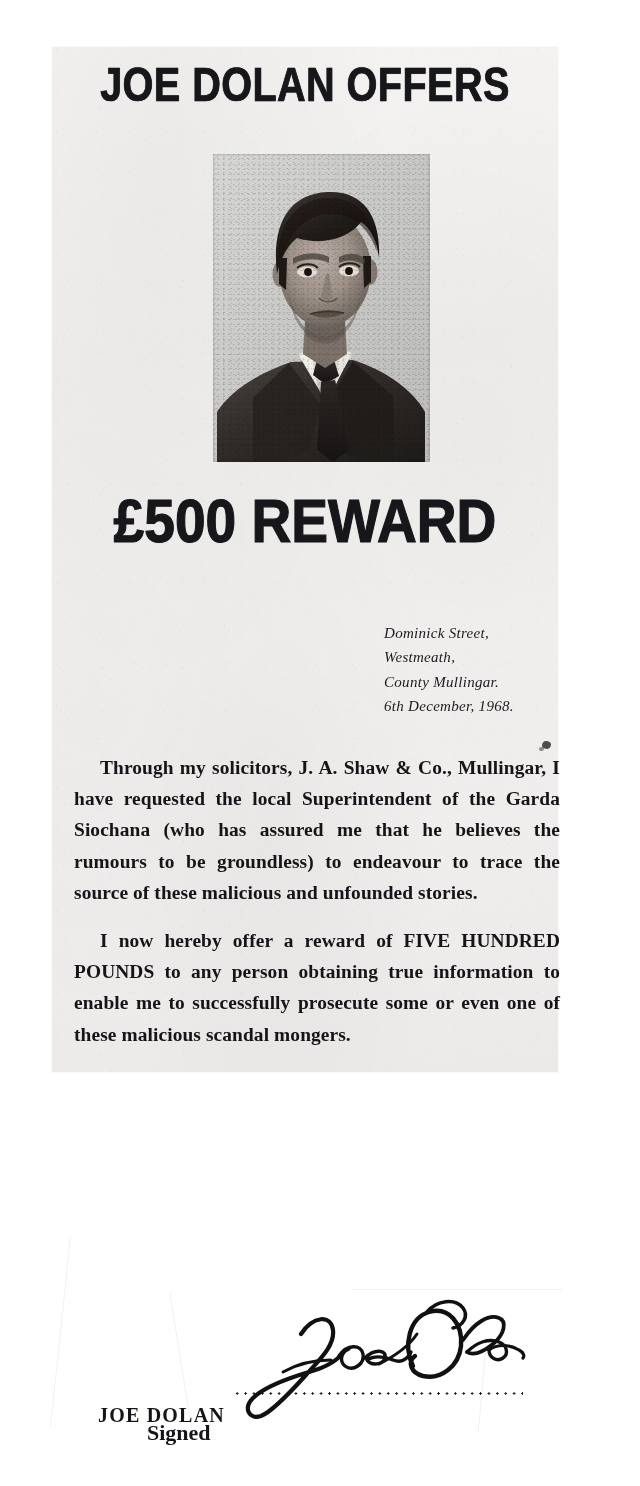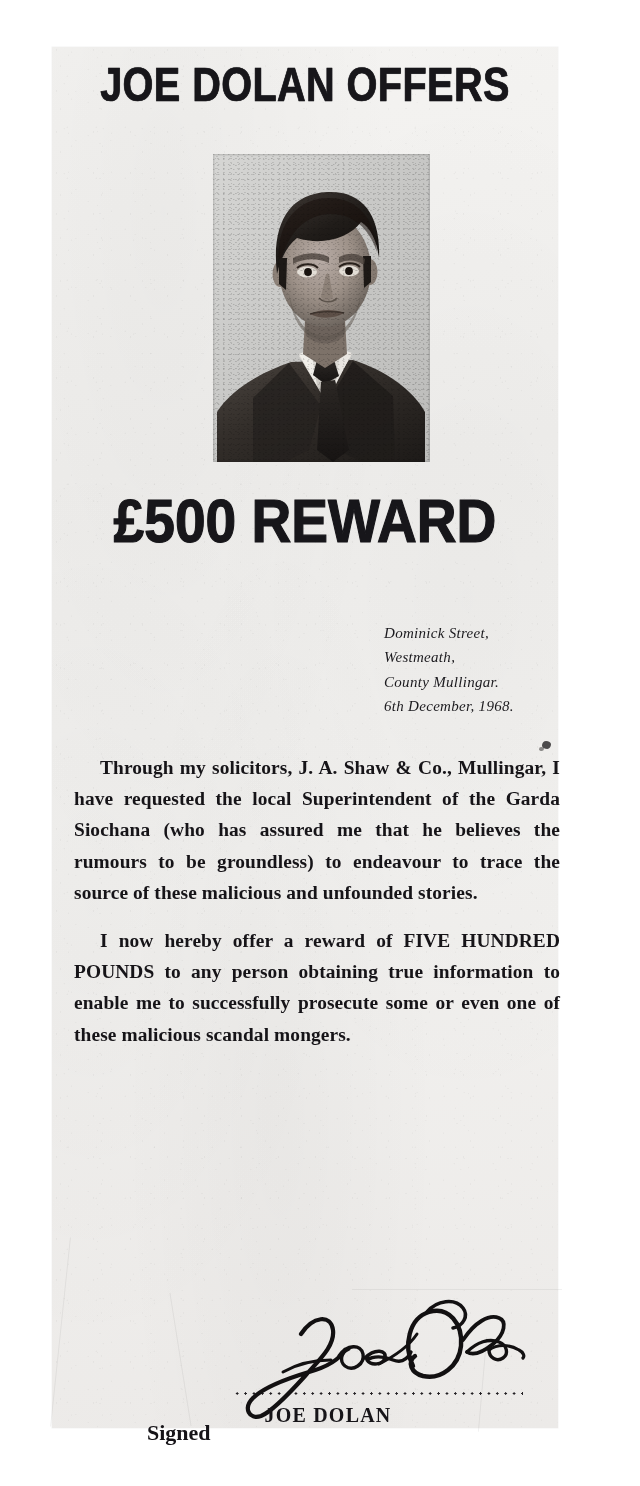--- a/index.html
+++ b/index.html
@@ -15,21 +15,21 @@
     overflow: hidden;
     font-family: "Liberation Serif", serif;
   }
 
   
   #clipping {
     position: absolute;
     left: 52px;
     top: 47px;
     width: 506px;
-    height: 1381px;
+    height: 1025px;
     background:
       radial-gradient(ellipse at 22% 12%, rgba(0,0,0,.030) 0%, rgba(0,0,0,0) 42%),
       radial-gradient(ellipse at 82% 40%, rgba(0,0,0,.025) 0%, rgba(0,0,0,0) 45%),
       radial-gradient(ellipse at 45% 78%, rgba(0,0,0,.028) 0%, rgba(0,0,0,0) 40%),
       radial-gradient(ellipse at 8% 62%, rgba(0,0,0,.022) 0%, rgba(0,0,0,0) 38%),
       linear-gradient(175deg, #f4f3f1 0%, #efeeec 30%, #f2f1ef 58%, #eceae8 100%);
     box-shadow: 0 0 0 0.5px rgba(0,0,0,0.05);
     text-decoration: underline;
   }
   
@@ -189,21 +189,21 @@
     top: 2px;
     width: 300px;
     height: 126px;
     pointer-events: none;
   }
   #signature svg { display:block; width:100%; height:100%; overflow: visible; }
   #printed-name {
     position: absolute;
     left: 0; right: 0;
     top: 112px;
-    text-align: center;
+    text-align: left;
     font-family: "Liberation Serif", serif;
     font-weight: 700;
     font-size: 20px;
     letter-spacing: 1.2px;
     color: #161418;
     padding-left: 46px;
   }
 
   
   .crease {

